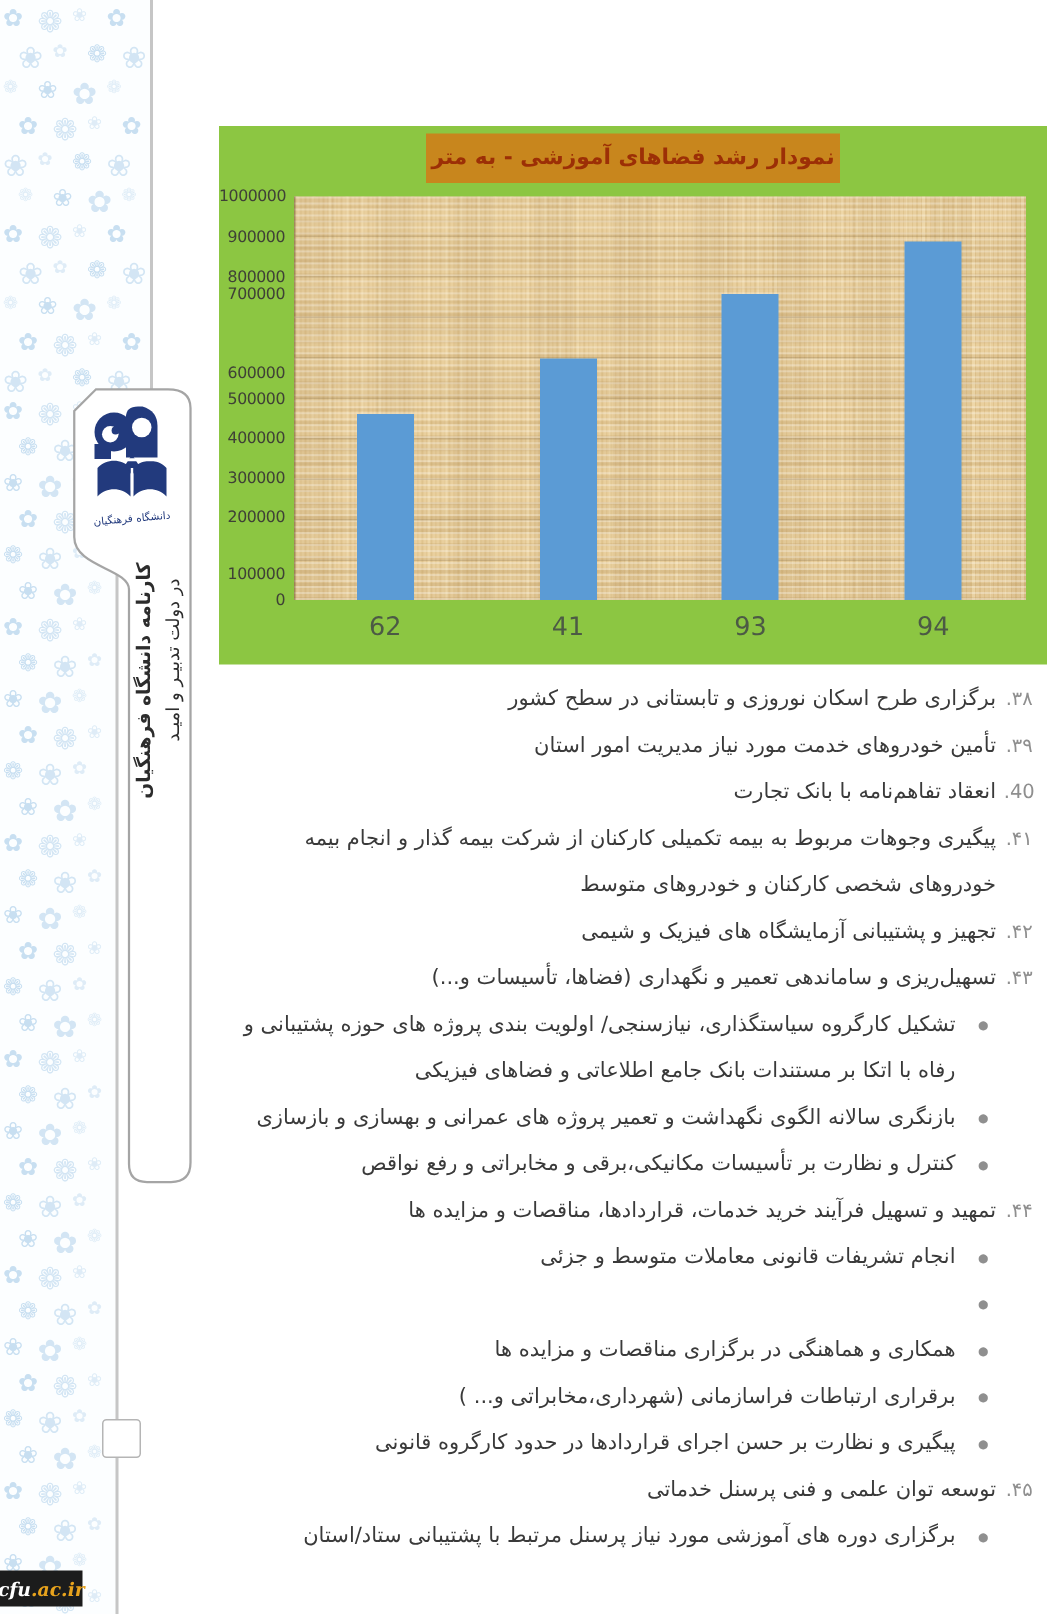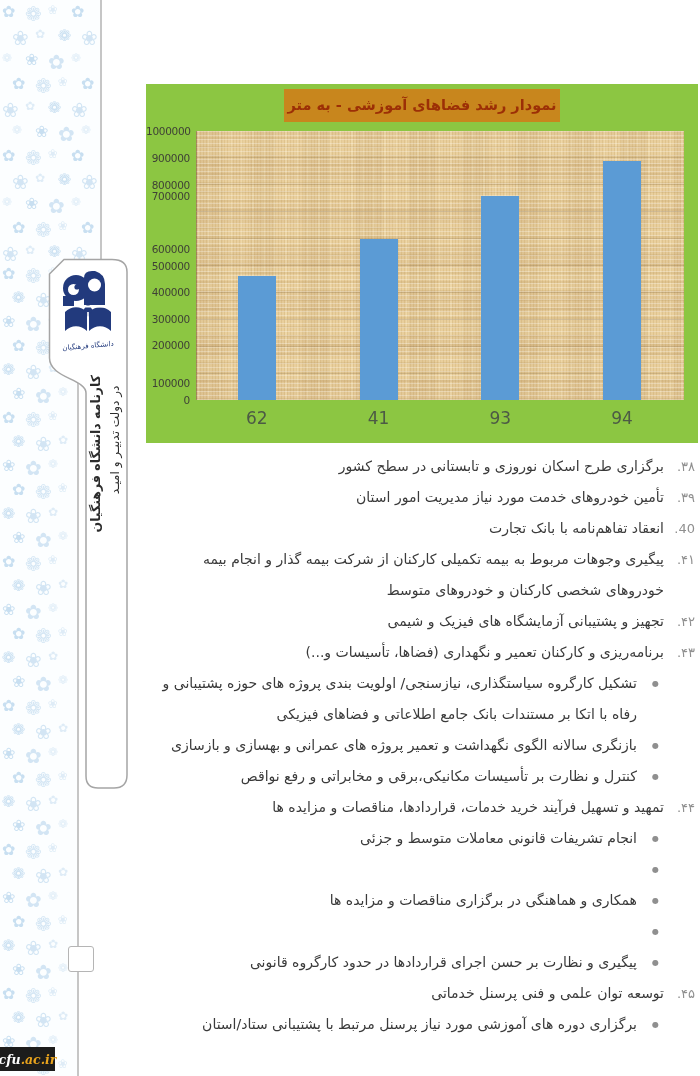--- a/index.html
+++ b/index.html
@@ -42,21 +42,21 @@
   .grid{position:absolute;left:0;width:100%;height:1px;background:rgba(110,80,40,.22);}
   .bar{position:absolute;}
   .ytick{position:absolute;width:44px;left:0;text-align:right;font-size:10.5px;
     color:#3f4136;letter-spacing:-.3px;}
   .xtick{position:absolute;text-align:center;font-size:17px;color:#4c5a45;}
   
   .list{position:absolute;left:150px;top:451px;width:545px;direction:rtl;
     font-size:14px;color:#3a3a3a;}
   .row{display:flex;align-items:flex-start;line-height:31px;height:31px;white-space:nowrap;}
   .row .marker{color:#8f8f8f;flex:0 0 auto;}
-  .row.num .marker{width:31px;font-size:13px;}
+  .row.num .marker{width:31px;font-size:13px;text-align:center;}
   .row.cont{padding-right:31px;}
   .row.bullet{padding-right:36px;}
   .row.bullet .marker{width:22px;font-size:8px;line-height:31px;}
   .row.bcont{padding-right:58px;}
   .row .txt{overflow:visible;}
 </style>
 </head>
 <body>
 
 <div class="pattern top">
@@ -295,21 +295,21 @@
     </div>
     <div class="row cont">
       <span class="txt">خودروهای شخصی کارکنان و خودروهای متوسط</span>
     </div>
     <div class="row num">
       <span class="marker">۴۲.</span>
       <span class="txt">تجهیز و پشتیبانی آزمایشگاه های فیزیک و شیمی</span>
     </div>
     <div class="row num">
       <span class="marker">۴۳.</span>
-      <span class="txt">برنامه‌ریزی و کارکنان تعمیر و نگهداری (فضاها، تأسیسات و...)</span>
+      <span class="txt">تسهیل‌ریزی و ساماندهی تعمیر و نگهداری (فضاها، تأسیسات و...)</span>
     </div>
     <div class="row bullet">
       <span class="marker">●</span>
       <span class="txt">تشکیل کارگروه سیاستگذاری، نیازسنجی/ اولویت بندی پروژه های حوزه پشتیبانی و</span>
     </div>
     <div class="row bcont">
       <span class="txt">رفاه با اتکا بر مستندات بانک جامع اطلاعاتی و فضاهای فیزیکی</span>
     </div>
     <div class="row bullet">
       <span class="marker">●</span>
@@ -329,20 +329,21 @@
     </div>
     <div class="row bullet">
       <span class="marker">●</span>
     </div>
     <div class="row bullet">
       <span class="marker">●</span>
       <span class="txt">همکاری و هماهنگی در برگزاری مناقصات و مزایده ها</span>
     </div>
     <div class="row bullet">
       <span class="marker">●</span>
+      <span class="txt">برقراری ارتباطات فراسازمانی (شهرداری،مخابراتی و... )</span>
     </div>
     <div class="row bullet">
       <span class="marker">●</span>
       <span class="txt">پیگیری و نظارت بر حسن اجرای قراردادها در حدود کارگروه قانونی</span>
     </div>
     <div class="row num">
       <span class="marker">۴۵.</span>
       <span class="txt">توسعه توان علمی و فنی پرسنل خدماتی</span>
     </div>
     <div class="row bullet">

